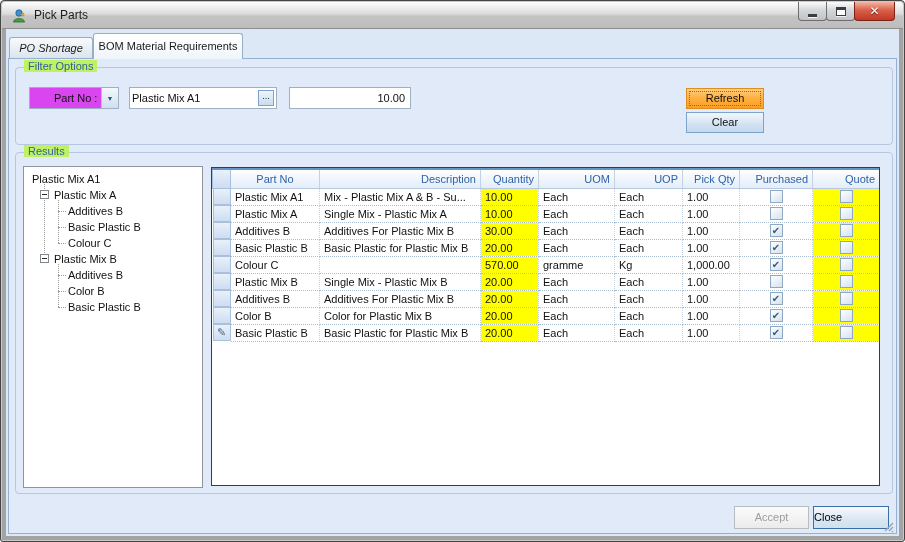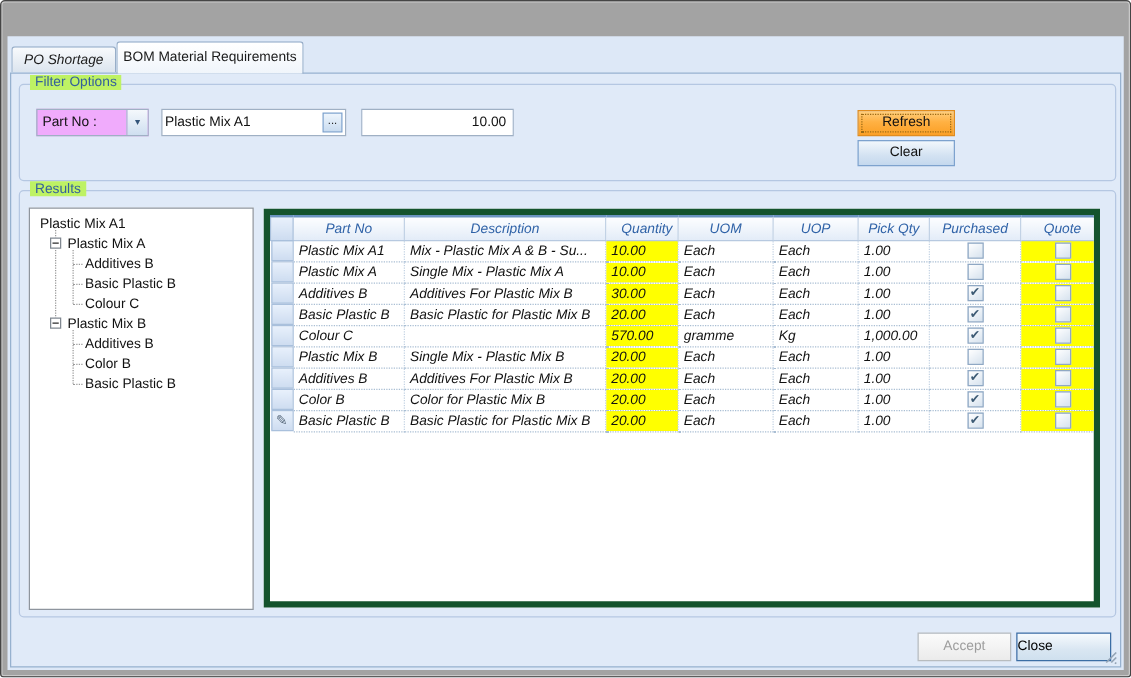--- a/index.html
+++ b/index.html
@@ -43,21 +43,21 @@
 
   
   .groupbox { position:absolute; border:1px solid #b5c7e2; border-radius:4px; }
   .groupbox .legend { position:absolute; top:-8px; left:8px; background:#bef264;
                       padding:0 4px; font-size:11px; color:#34609c; }
   .gb-filter { left:6px; top:8px; width:878px; height:78px; }
   .gb-results { left:6px; top:93px; width:878px; height:342px; }
 
   
   .combo { position:absolute; left:20px; top:28px; width:90px; height:22px;
-           background:#f0abfc; border:1px solid #9fb0c4; display:flex; align-items:center; }
+           background:#d946ef; border:1px solid #9fb0c4; display:flex; align-items:center;padding-left:20px; }
   .combo .val { flex:1; font-size:11px; padding-left:4px; color:#111; }
   .combo .dd { width:17px; height:20px; border-left:1px solid #aebfd3;
                background:linear-gradient(#f4f8fc,#cfdff0); display:flex;
                align-items:center; justify-content:center; font-size:7px; color:#33557a; }
   .txtwrap { position:absolute; left:120px; top:28px; width:148px; height:22px;
              background:#fff; border:1px solid #9fb0c4; }
   .txtwrap input { position:absolute; left:2px; top:2px; width:126px; height:16px;
                    border:none; outline:none; font-size:11px; font-family:inherit; color:#111; }
   .browse-btn { position:absolute; right:2px; top:2px; width:16px; height:16px;
                 border:1px solid #7da2ce; background:linear-gradient(#eef5fc,#c9dcf0);
@@ -82,38 +82,38 @@
   .tree-row { position:absolute; height:16px; line-height:16px; color:#111; white-space:nowrap; }
   .expander { position:absolute; width:9px; height:9px; background:#fff;
               border:1px solid #808891; z-index:2; }
   .expander::after { content:""; position:absolute; left:1px; right:1px; top:3px;
                      height:1px; background:#2b2b2b; }
   .v-line { position:absolute; width:0; border-left:1px dotted #9a9a9a; z-index:1; }
   .h-line { position:absolute; height:0; border-top:1px dotted #9a9a9a; z-index:1; }
 
   
   .grid { position:absolute; left:202px; top:108px; width:669px; height:319px;
-          background:#fff; border:5px solid #14532d; overflow:hidden;font-style:italic; }
+          background:#fff; border:1px solid #14532d; overflow:hidden; }
   .grid table { border-collapse:collapse; table-layout:fixed; width:667px; font-size:11px; }
   .grid th, .grid td { overflow:hidden; white-space:nowrap; text-overflow:ellipsis; }
   .grid thead th { height:19px; background:linear-gradient(#fdfeff,#e3ecf8);
                    color:#2f62a7; font-weight:normal; border-top:2px solid #6b93c0;
                    border-bottom:1px solid #b7c9e0; border-right:1px solid #c2d2e5;
                    padding:0 4px; }
   .grid thead th.corner { background:linear-gradient(#e9f1fc,#cddcf0);
                           border:1px solid #a9c0dc; border-top:2px solid #6b93c0; }
   .grid td { height:17px; border-bottom:1px dotted #a9bed3; border-right:1px dotted #c4d3e4;
              padding:0 4px; color:#111; }
   .grid td.rowhdr { background:linear-gradient(#e9f1fc,#cddcf0);
                     border:1px solid #fff; outline:1px solid #a9c0dc; outline-offset:-1px;
                     padding:0; text-align:center; }
   .grid td.qty { background:#ffff00; }
   .grid td.chk { text-align:center; padding:0; }
   .grid td.quote { background:#ffff00; }
-  .h-center { text-align:center; } .h-right { text-align:right; } .h-left { text-align:center; }
+  .h-center { text-align:center; } .h-right { text-align:right; } .h-left { text-align:right; }
   .cb { display:inline-block; width:13px; height:13px; border:1px solid #8fa8c4;
         background:linear-gradient(145deg,#ffffff,#d6e2ee); vertical-align:middle;
         line-height:11px; font-size:10px; color:#3c5a74;
         font-family:"DejaVu Sans", sans-serif; }
   .pencil { font-size:11px; color:#5a6b7d; font-family:"DejaVu Sans", sans-serif; }
 
   
   .btn-accept { position:absolute; left:725px; top:447px; width:75px; height:23px;
                 background:linear-gradient(#fbfbfb,#ebebeb); border:1px solid #b8bcbf;
                 color:#9d9d9d; font-size:11px; text-align:center; line-height:21px; }
@@ -121,20 +121,41 @@
                background:linear-gradient(#f6fafd,#d9e6f2 60%,#cfe0ee);
                border:1px solid #3c6ea5; color:#000; font-size:11px; text-align:left;
                line-height:21px; }
   .resize-grip { position:absolute; right:1px; bottom:1px; width:13px; height:13px; }
 </style>
 </head>
 <body>
 
 <div class="window">
 
+  <div class="titlebar">
+    <span class="app-icon">
+      <svg width="16" height="16" viewBox="0 0 16 16">
+        <circle cx="8" cy="5" r="3.2" fill="#3f8fd1" stroke="#1c5a94" stroke-width="0.8"></circle>
+        <path d="M2.5 14 C2.5 9.5 13.5 9.5 13.5 14 Z" fill="#44a244" stroke="#1f6b1f" stroke-width="0.8"></path>
+        <path d="M10 6 l2.2-1 1 2.2-2.2 1z" fill="#f2c430" stroke="#a87f12" stroke-width="0.7"></path>
+      </svg>
+    </span>
+    <span class="title-text">Pick Parts</span>
+    <div class="win-buttons">
+      <div class="winbtn">
+          <span class="glyph-min"></span>
+        </div>
+      <div class="winbtn">
+          <span class="glyph-max"></span>
+        </div>
+      <div class="winbtn close">
+          <span class="glyph-close">✕</span>
+        </div>
+    </div>
+  </div>
 
   <div class="client">
     <div class="tab inactive">PO Shortage</div>
     <div class="tab active">BOM Material Requirements</div>
 
     <div class="tabpage">
 
       <div class="groupbox gb-filter">
         <span class="legend">Filter Options</span>
       </div>

